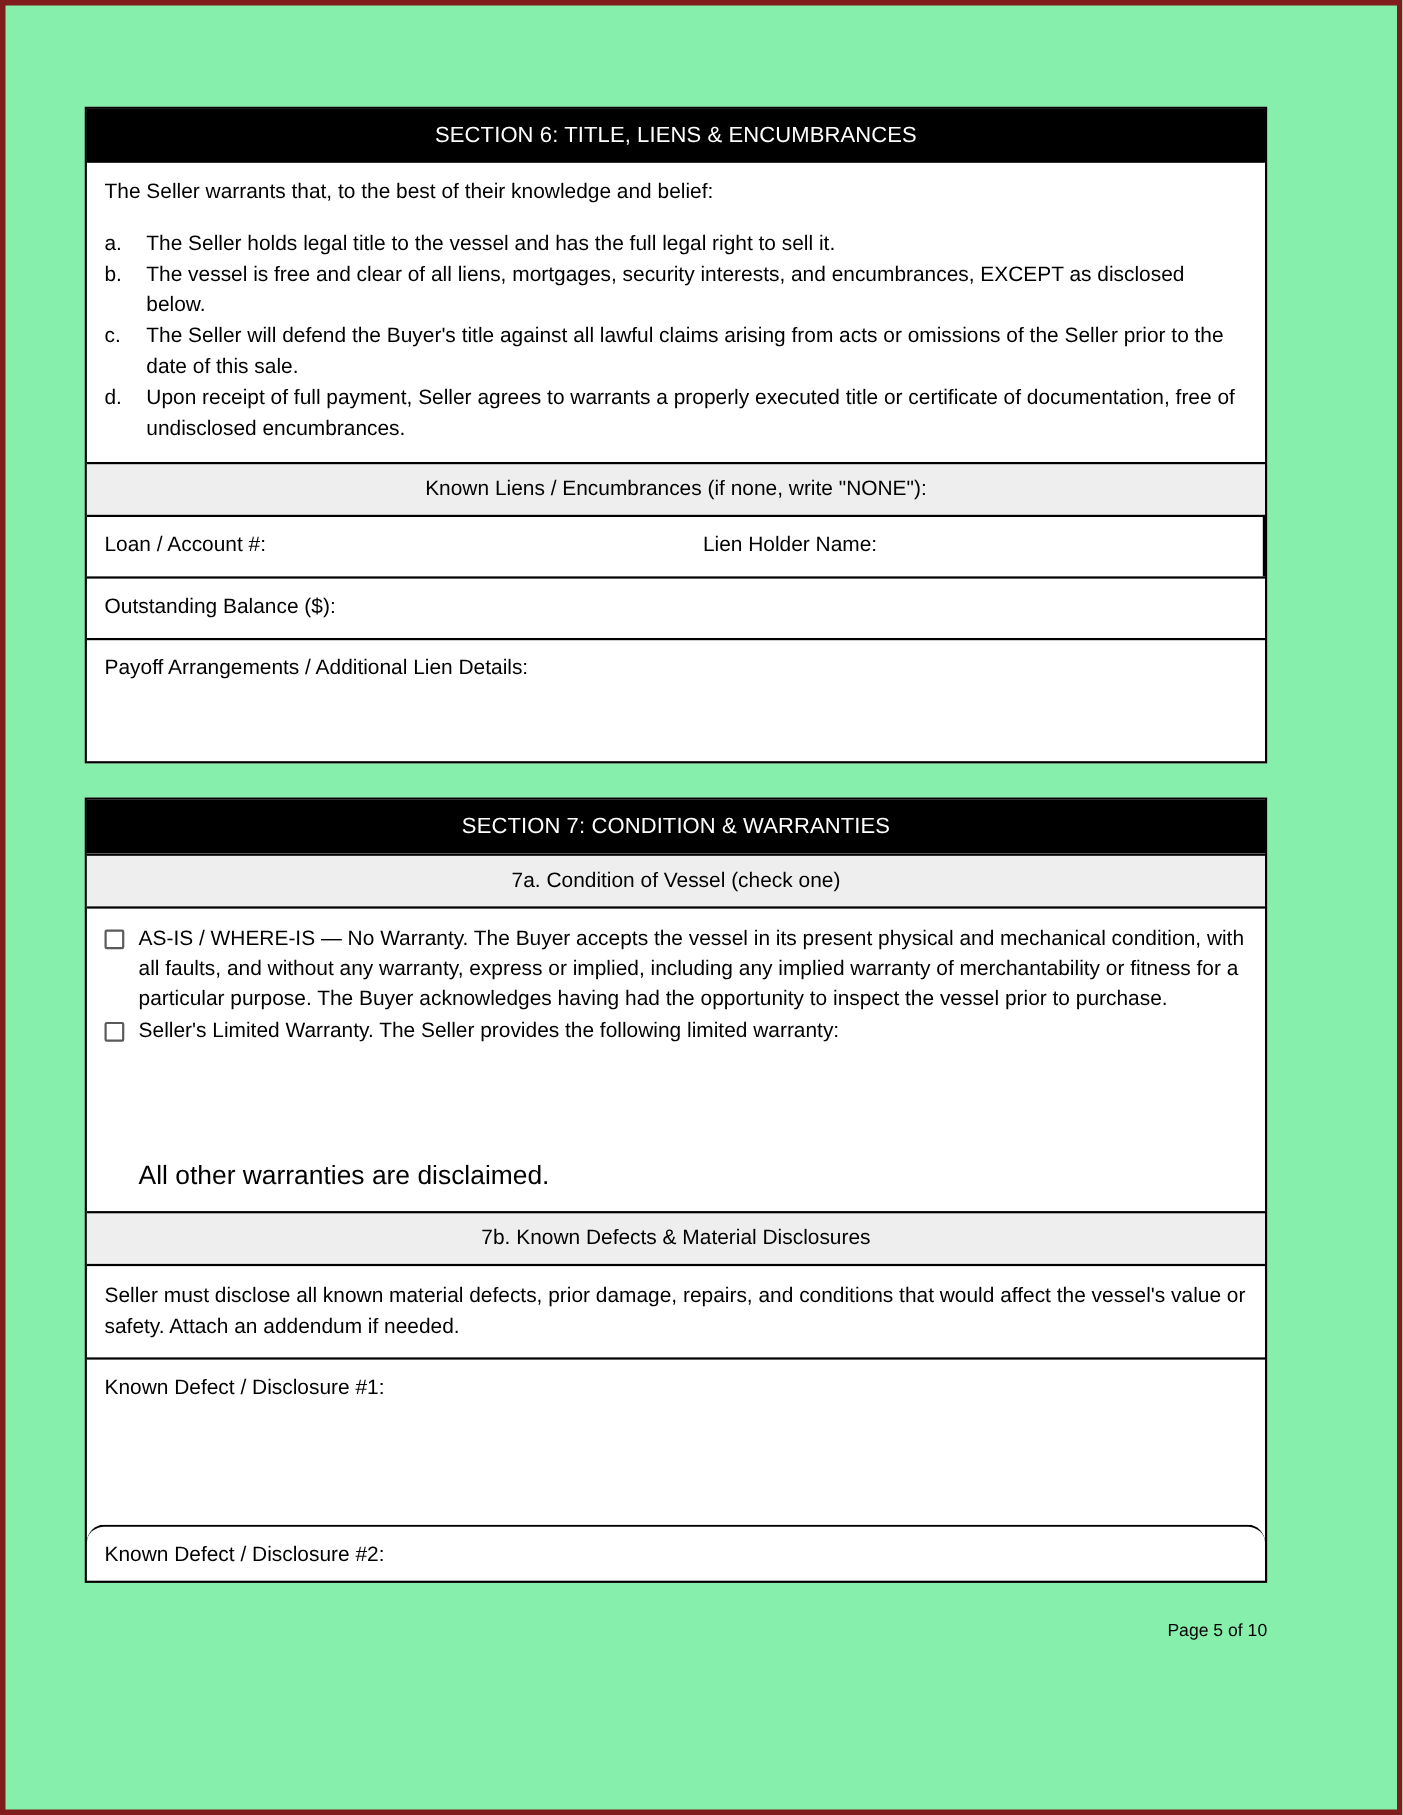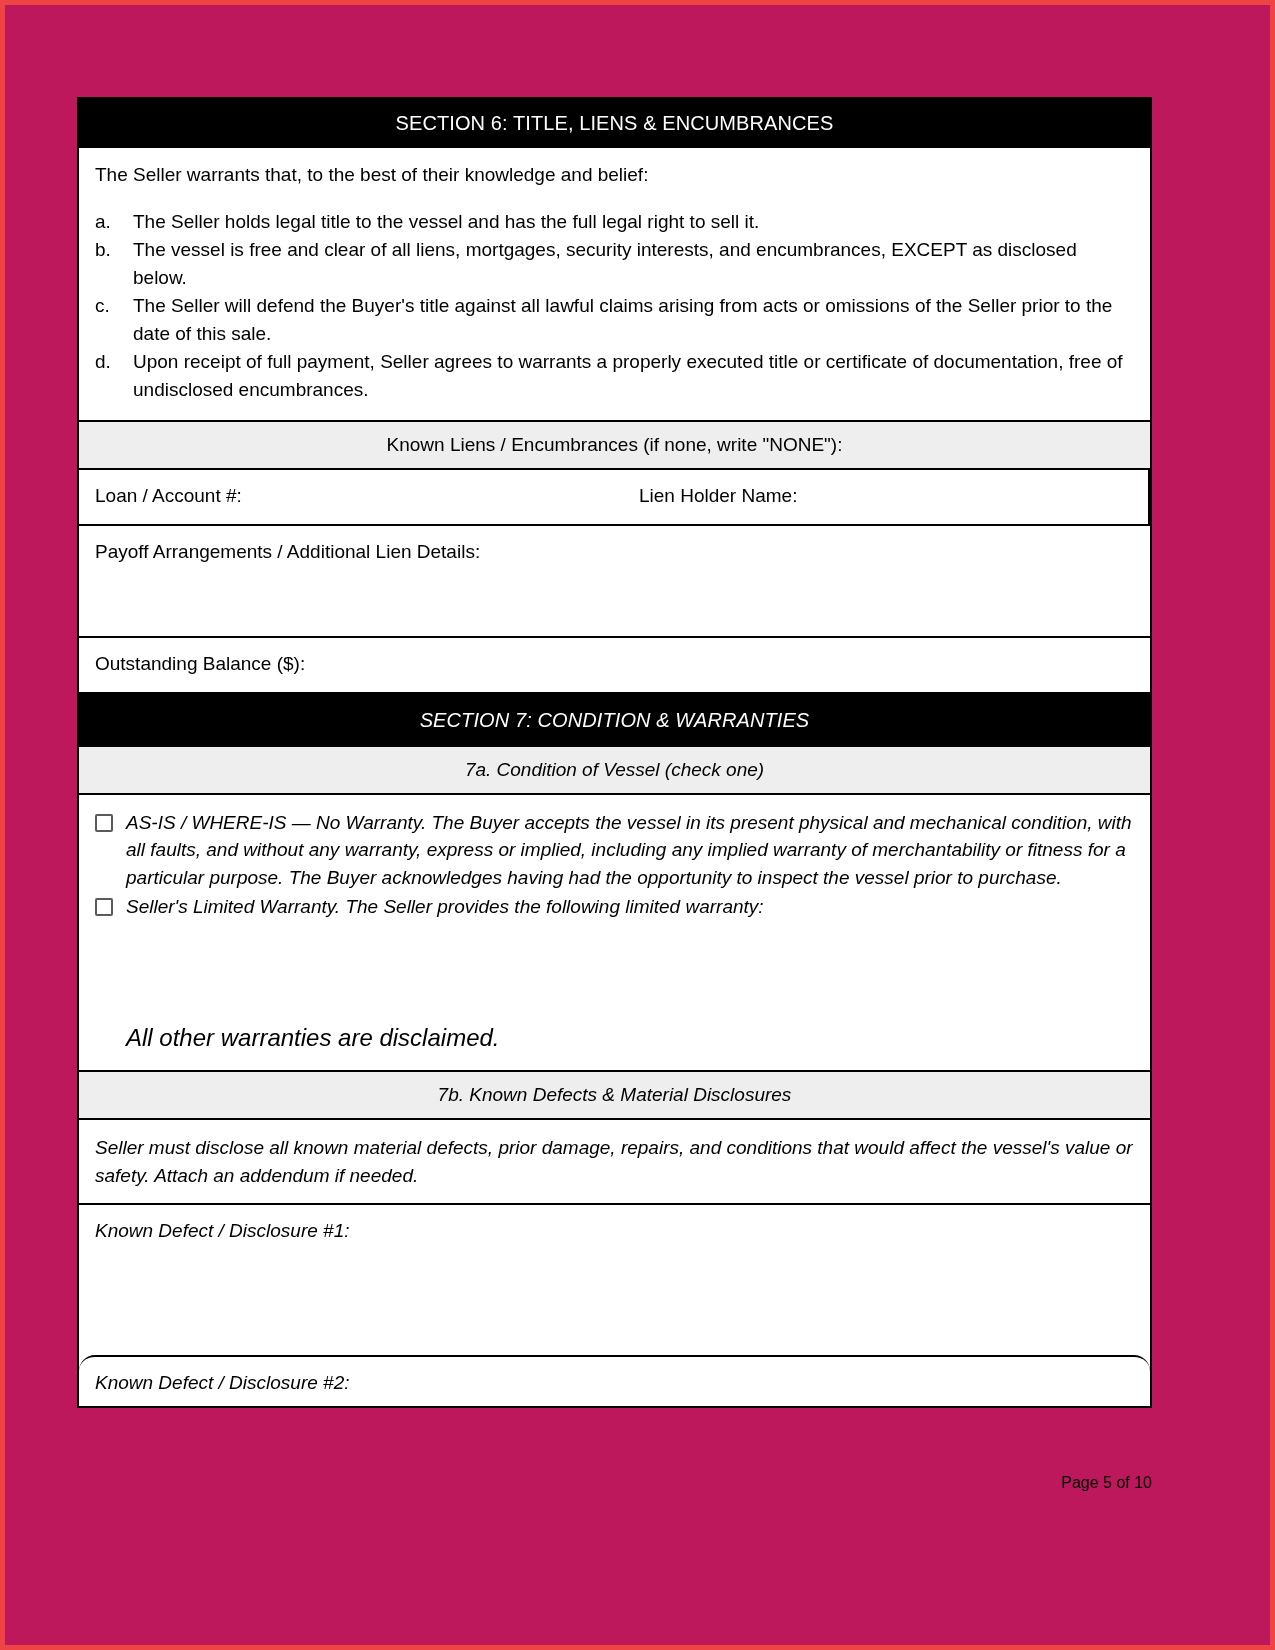--- a/index.html
+++ b/index.html
@@ -13,39 +13,39 @@
     font-family: "Liberation Sans", sans-serif;
     color: #000000;
     position: relative;
   }
   .page {
     position: absolute;
     left: 0; top: 0;
     width: 1275px;
     height: 1650px;
     box-sizing: border-box;
-    border: 5px solid #ef4444;
-    background: #be185d;
+    border: 5px solid #7f1d1d;
+    background: #86efac;
   }
   .page-inner {
     position: absolute;
     left: 72px;
     top: 92px;
     width: 1075px;
   }
 
   
   .section {
     border: 2px solid #000000;
     box-sizing: border-box;
     width: 1075px;
     background: #ffffff;
   }
   .section + .section {
-    font-style: italic;
+    margin-top: 31px;
   }
   .bar {
     background: #000000;
     color: #ffffff;
     text-align: center;
     font-size: 20px;
     line-height: 1.0;
     padding: 14px 6px 15px 6px;
     letter-spacing: 0.1px;
   }
@@ -192,26 +192,26 @@
 
       <div class="split-row" style="border-top:none;">
         <div class="cell right">
           <span>Loan / Account #:</span>
         </div>
         <div class="cell left">
           <span>Lien Holder Name:</span>
         </div>
       </div>
 
+      <div class="row-cell">
+        <span>Outstanding Balance ($):</span>
+      </div>
+
       <div class="row-cell payoff-tall">
         <span>Payoff Arrangements / Additional Lien Details:</span>
-      </div>
-
-      <div class="row-cell">
-        <span>Outstanding Balance ($):</span>
       </div>
     </div>
 
     <div class="section">
       <div class="bar">SECTION 7: CONDITION &amp; WARRANTIES</div>
 
       <div class="subbar">7a. Condition of Vessel  (check one)</div>
 
       <div class="body-cell">
         <div class="opt">

